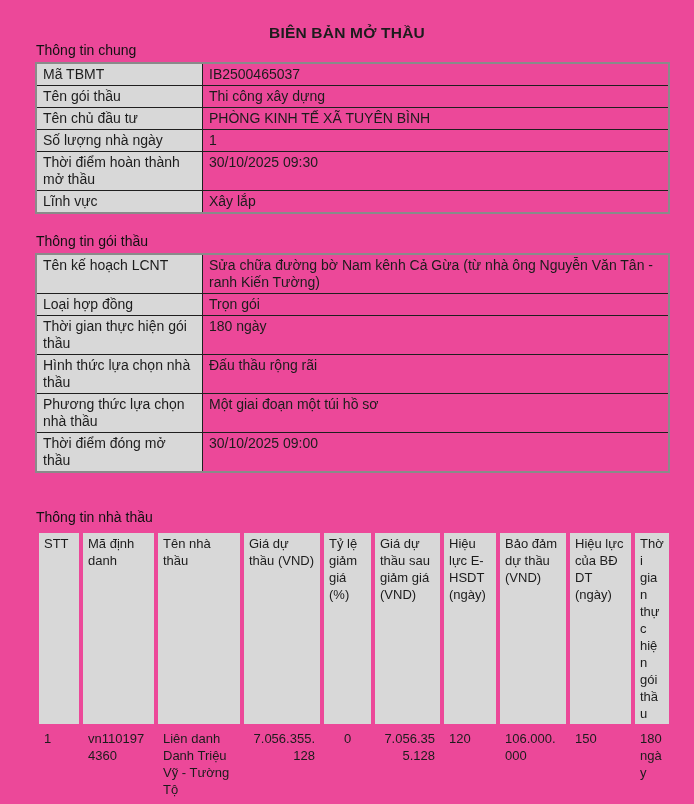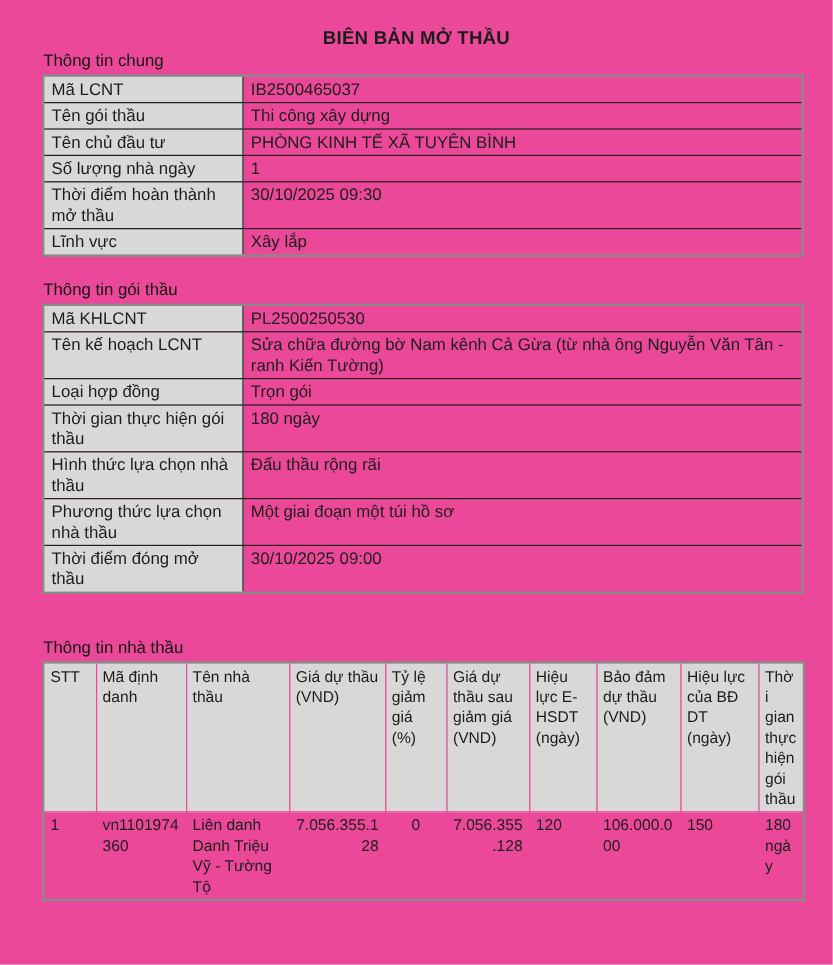--- a/index.html
+++ b/index.html
@@ -57,21 +57,21 @@
   table.bidders {
     border-collapse: collapse;
     width: 634px;
     table-layout: fixed;
     font-size: 13px;
     line-height: 17px;
     border: 2px solid #8a8a8a;
   }
   table.bidders th,
   table.bidders td {
-    border: 1px solid #ec4899;
+    border: 4px solid #ec4899;
     padding: 2px 5px;
     vertical-align: top;
     text-align: left;
     font-weight: normal;
     overflow-wrap: break-word;
     word-break: break-word;
   }
   table.bidders th {
     background: #d8d8d8;
   }
@@ -82,21 +82,21 @@
 <body>
 
 <div class="page">
 
   <h1 class="doc-title">BIÊN BẢN MỞ THẦU</h1>
 
   <div class="section-heading heading-general">Thông tin chung</div>
   <table class="kv">
     <tbody>
       <tr>
-        <td class="label">Mã LCNT</td>
+        <td class="label">Mã TBMT</td>
         <td>IB2500465037</td>
       </tr>
       <tr>
         <td class="label">Tên gói thầu</td>
         <td>Thi công xây dựng</td>
       </tr>
       <tr>
         <td class="label">Tên chủ đầu tư</td>
         <td>PHÒNG KINH TẾ XÃ TUYÊN BÌNH</td>
       </tr>
@@ -111,24 +111,20 @@
       <tr>
         <td class="label">Lĩnh vực</td>
         <td>Xây lắp</td>
       </tr>
     </tbody>
   </table>
 
   <div class="section-heading heading-package">Thông tin gói thầu</div>
   <table class="kv">
     <tbody>
-      <tr>
-        <td class="label">Mã KHLCNT</td>
-        <td>PL2500250530</td>
-      </tr>
       <tr>
         <td class="label">Tên kế hoạch LCNT</td>
         <td>Sửa chữa đường bờ Nam kênh Cả Gừa (từ nhà ông Nguyễn Văn Tân - ranh Kiến Tường)</td>
       </tr>
       <tr>
         <td class="label">Loại hợp đồng</td>
         <td>Trọn gói</td>
       </tr>
       <tr>
         <td class="label">Thời gian thực hiện gói thầu</td>

